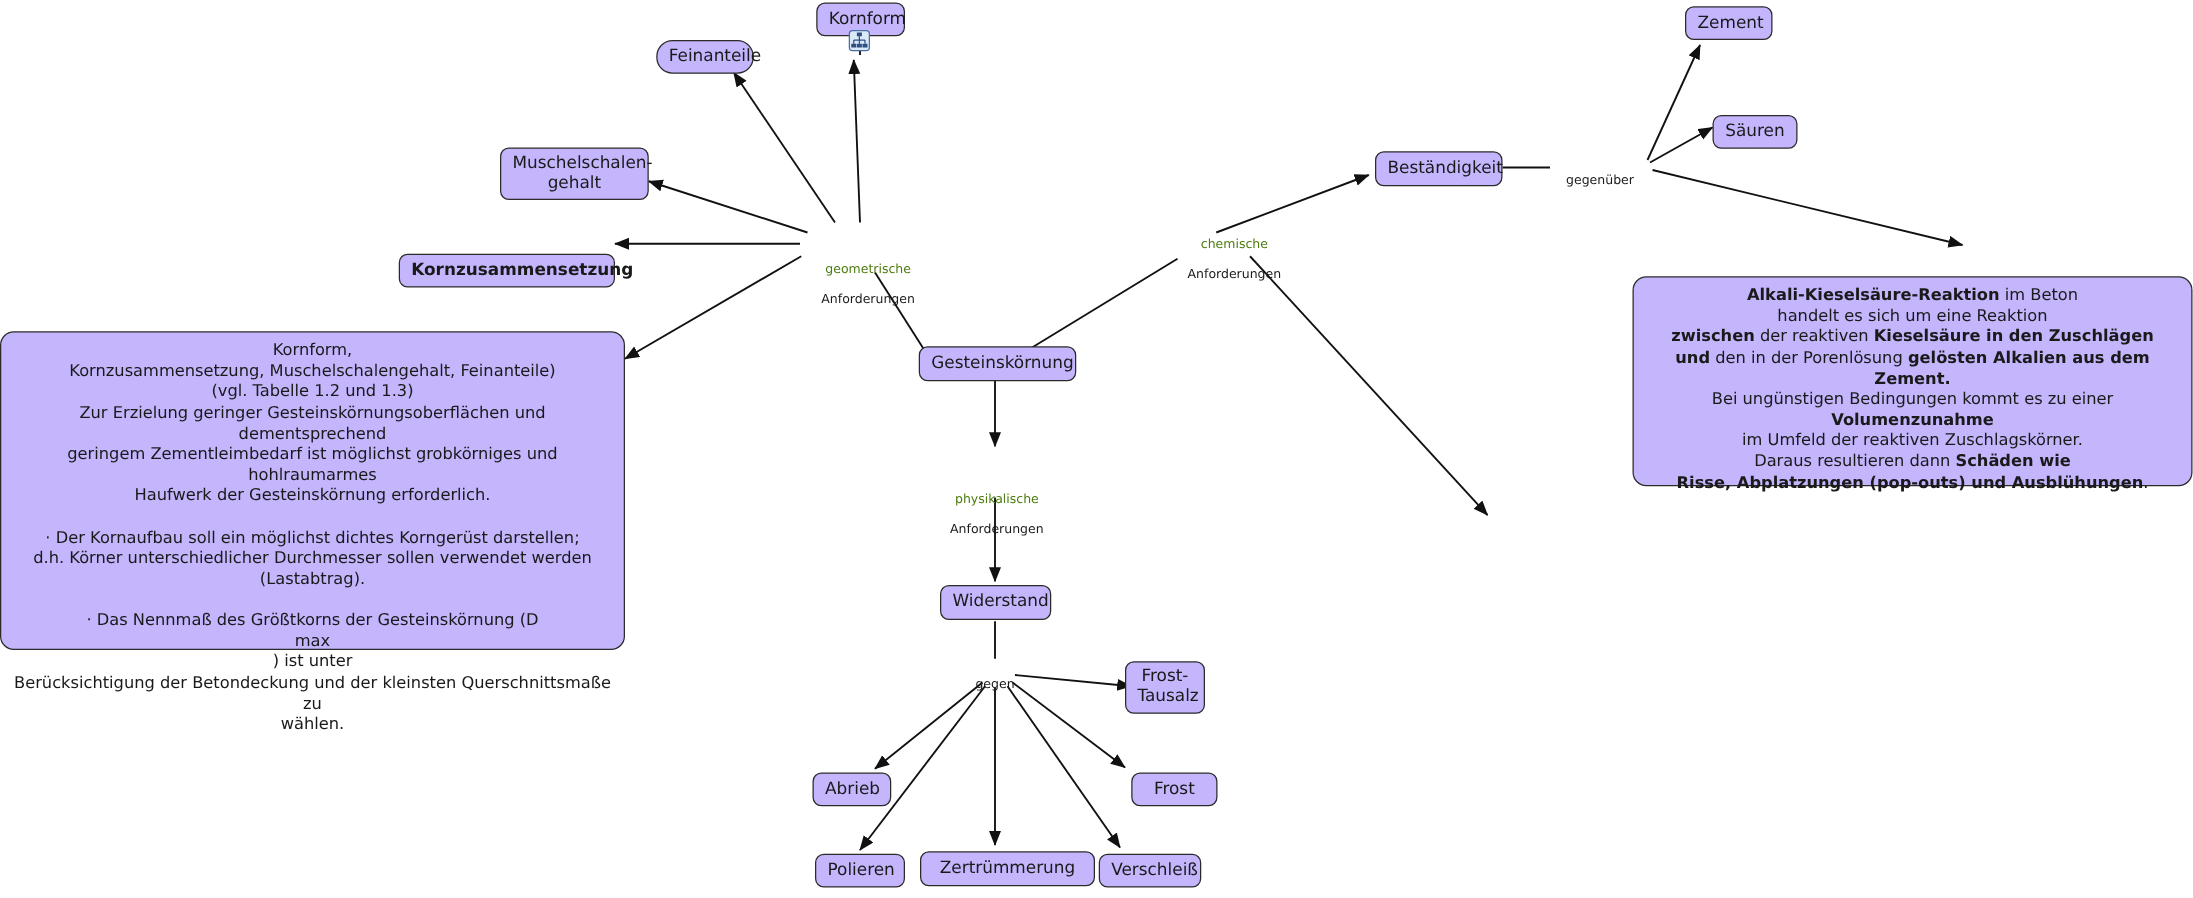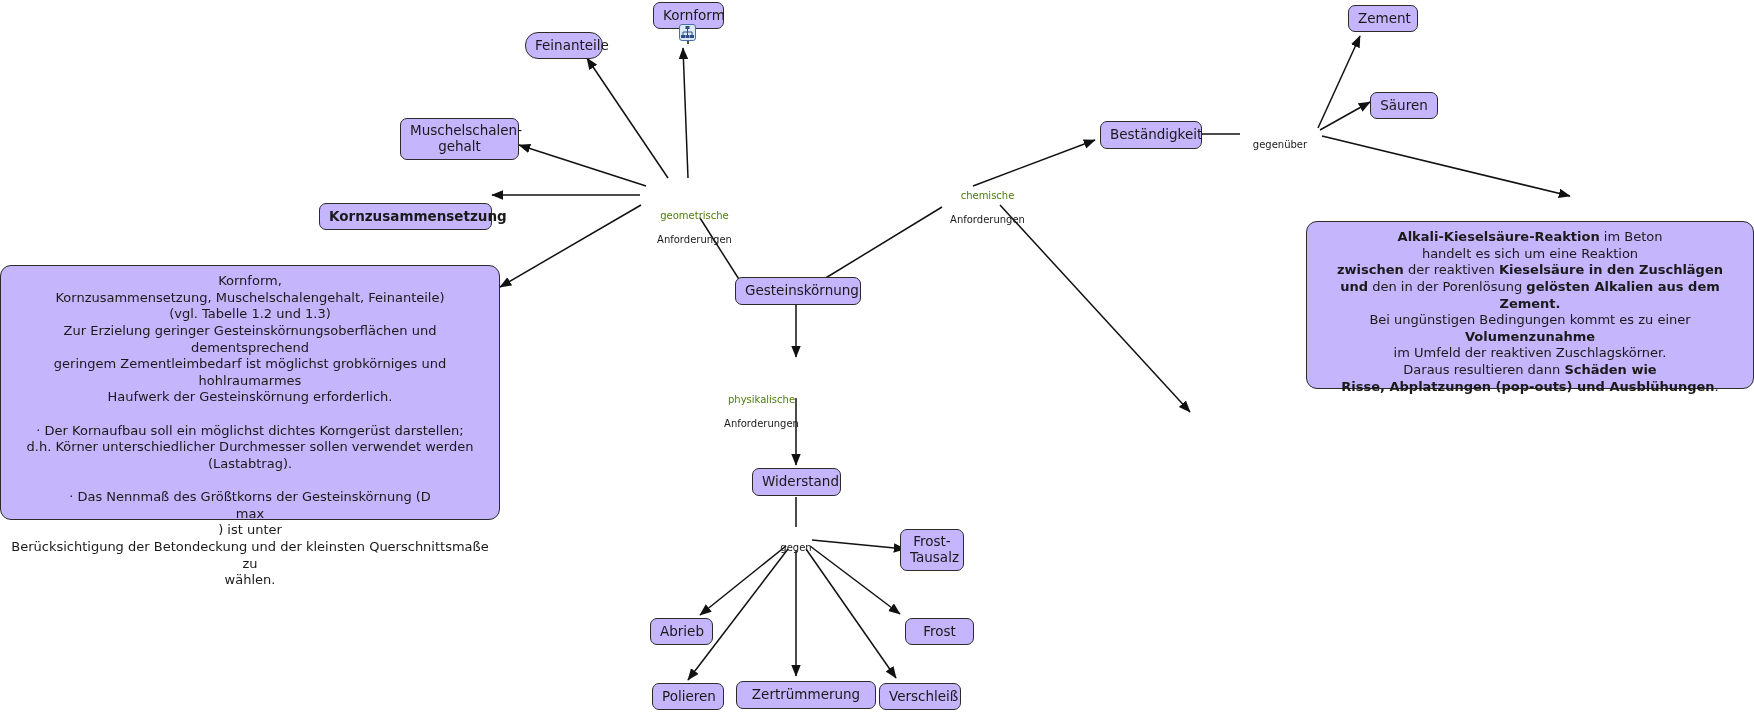--- a/index.html
+++ b/index.html
@@ -152,21 +152,21 @@
 
   <div class="node" style="left:319px; top:203px; width:173px; height:27px;font-weight:bold;">
     <span class="inner-text">Kornzusammensetzung</span>
   </div>
 
   <div class="plain-label" style="left:627px; top:198px; width:135px;">
     <span class="red">geometrische</span>
     <span>Anforderungen</span>
   </div>
 
-  <div class="plain-label" style="left:694px; top:382px; width:135px;">
+  <div class="plain-label" style="left:730px; top:382px; width:135px;">
     <span class="red">physikalische</span>
     <span>Anforderungen</span>
   </div>
 
   <div class="plain-label" style="left:920px; top:178px; width:135px;">
     <span class="red">chemische</span>
     <span>Anforderungen</span>
   </div>
 
   <div class="node" style="left:735px; top:277px; width:126px; height:28px;">

